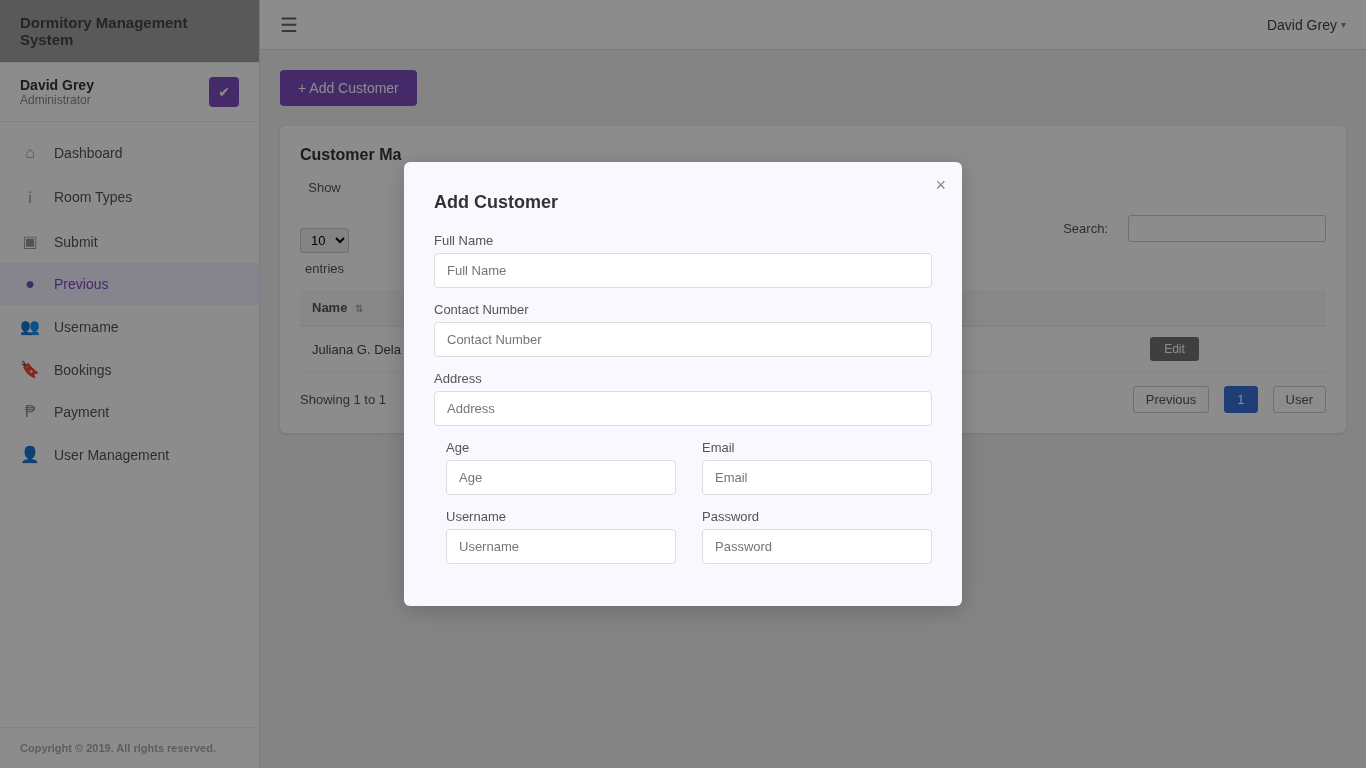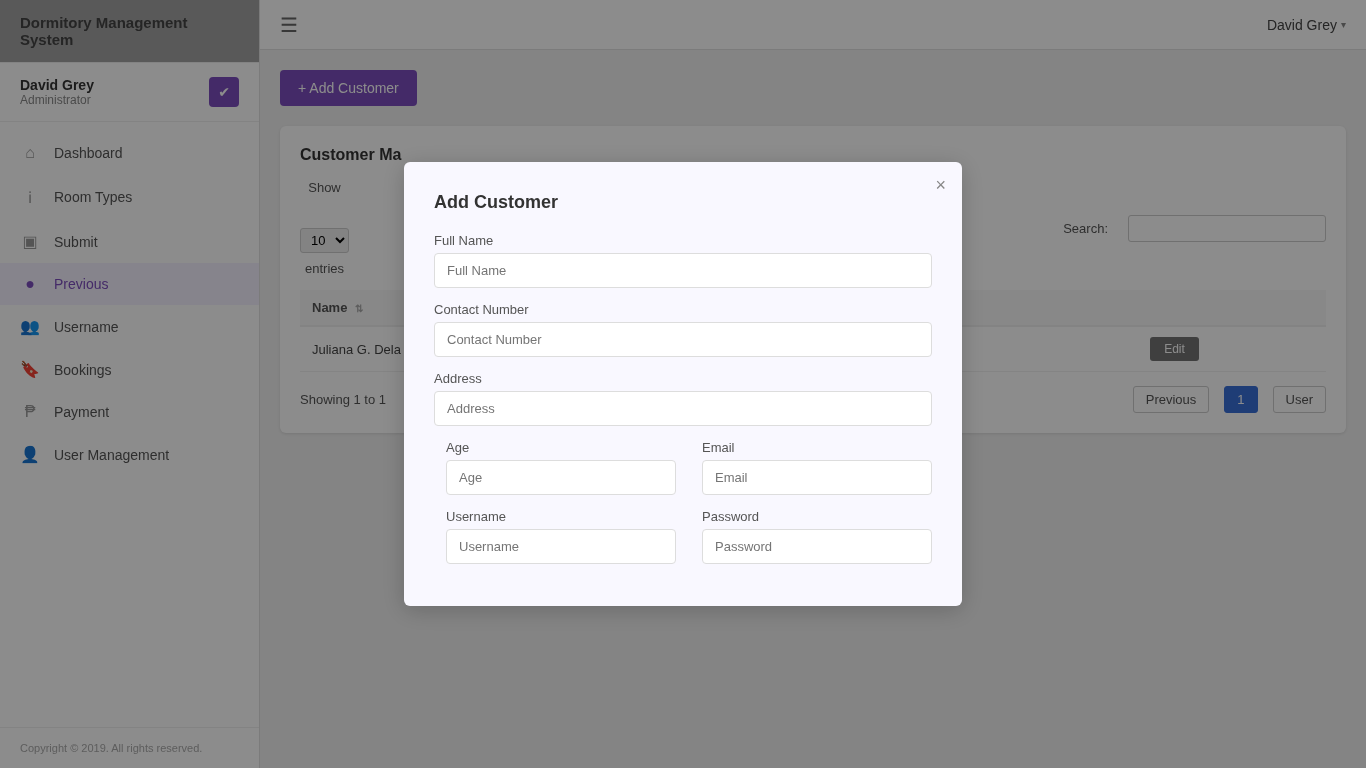--- a/index.html
+++ b/index.html
@@ -55,20 +55,21 @@
       width: 20px; text-align: center;
       font-size: 16px;
       color: #999;
     }
     .nav-item.active .nav-icon { color: #7c4dbd; }
     .sidebar-footer {
       padding: 14px 20px;
       font-size: 11px;
       color: #aaa;
       border-top: 1px solid #eee;
+      font-weight: bold;
     }
 
     
     .main {
       flex: 1;
       display: flex;
       flex-direction: column;
       background: #f0f0f0;
       position: relative;
     }

